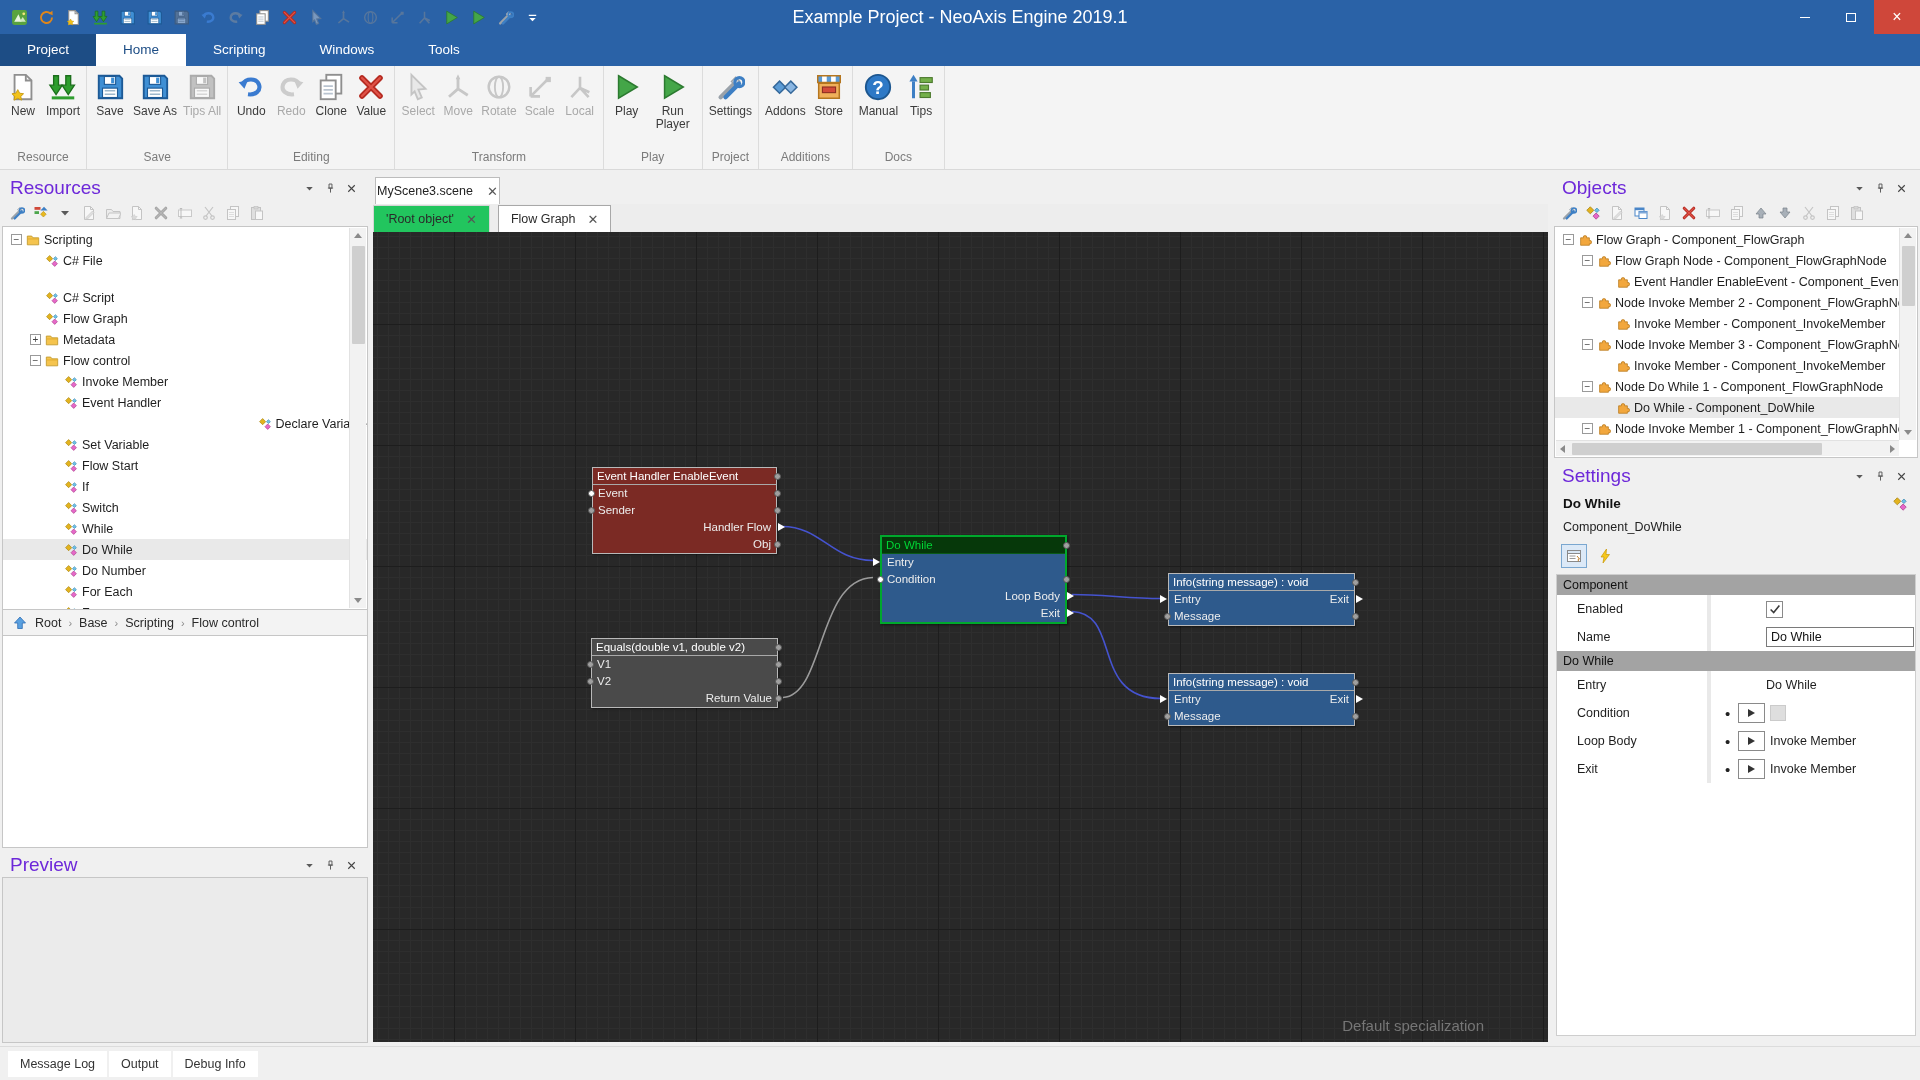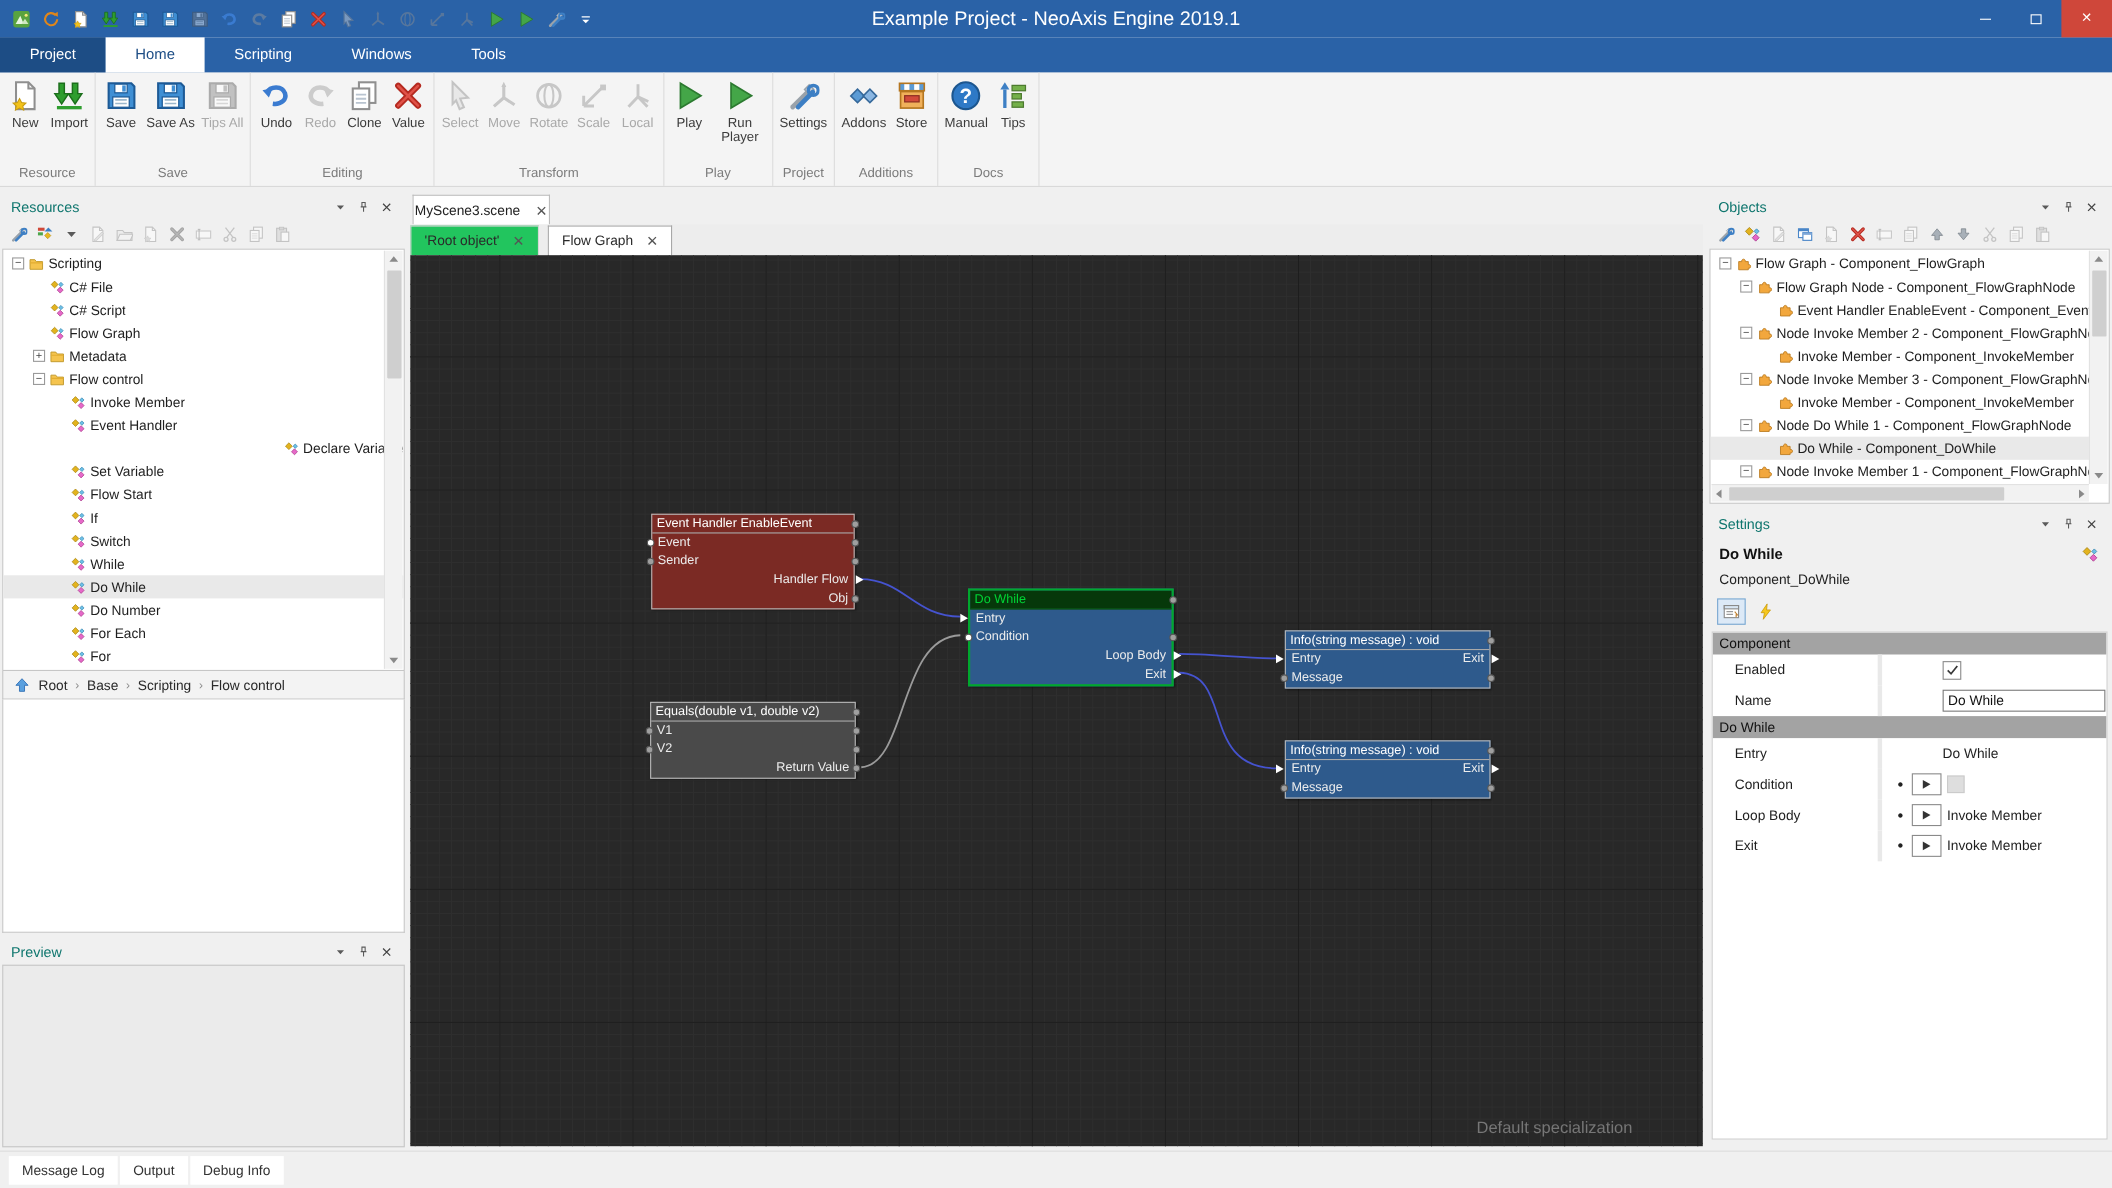--- a/index.html
+++ b/index.html
@@ -27,21 +27,21 @@
 
 .ribbon{position:absolute;top:66px;left:0;width:1920px;height:104px;background:#f4f4f4;border-bottom:1px solid #d9d9d9;display:flex}
 .rgroup{display:flex;flex-direction:column;border-right:1px solid #dcdcdc;padding:2px 3px 0}
 .rbuttons{flex:1;display:flex;align-items:flex-start;justify-content:center}
 .rbtn{min-width:40px;max-width:52px;padding:4px 3px 0;display:flex;flex-direction:column;align-items:center;gap:3px}
 .rlabel{font-size:12px;color:#3b3b3b;text-align:center;line-height:13px}
 .rbtn.disabled .rlabel{color:#a9a9a9}
 .rgroup-label{height:20px;text-align:center;font-size:12px;color:#7b7b7b;line-height:17px}
 
 .panel{position:absolute}
-.phead{height:24px;display:flex;align-items:center;padding:0 8px;font-size:13px;color:#0f766e}
+.phead{height:24px;display:flex;align-items:center;padding:0 8px;font-size:19px;color:#6d28d9}
 .phead .sp{flex:1}
 .phicon{width:18px;height:18px;display:flex;align-items:center;justify-content:center;margin-left:3px}
 .ptoolbar{height:26px;display:flex;align-items:center;gap:4px;padding:0 5px}
 .tbtn{width:20px;height:20px;display:flex;align-items:center;justify-content:center}
 .treebox{background:#fff;border:1px solid #c6c6c6;overflow:hidden;position:relative}
 .trow{height:21px;display:flex;align-items:center;gap:4px;font-size:12.5px;color:#1e1e1e;white-space:nowrap}
 .trow.sel{background:#e9e9e9}
 .exp{width:11px;height:11px;border:1px solid #9a9a9a;background:#fff;font-size:10px;line-height:9px;text-align:center;color:#444;flex:none}
 .exp.hid{visibility:hidden;border:none}
 .tlabel{overflow:hidden}
@@ -698,21 +698,21 @@
           <span class="exp hid"></span>
           <span class="ic ic14">
             <svg viewBox="0 0 16 16">
               <rect x="2.8" y="2.8" width="5" height="5" transform="rotate(45 5.3 5.3)" fill="#e3b31e" stroke="#a5820e" stroke-width="0.7"></rect>
               <rect x="8.9" y="8.9" width="4.4" height="4.4" transform="rotate(45 11.1 11.1)" fill="#e668c8" stroke="#a83a8a" stroke-width="0.7"></rect>
               <rect x="10.3" y="3.7" width="3.2" height="3.2" transform="rotate(45 11.9 5.3)" fill="#6cc0e8" stroke="#3a88b0" stroke-width="0.7"></rect>
             </svg>
           </span>
           <span class="tlabel">C# File</span>
         </div>
-        <div class="trow" style="padding-left: 27px;">
+        <div class="trow" style="padding-left: 27px; margin-top: 16px;">
           <span class="exp hid"></span>
           <span class="ic ic14">
             <svg viewBox="0 0 16 16">
               <rect x="2.8" y="2.8" width="5" height="5" transform="rotate(45 5.3 5.3)" fill="#e3b31e" stroke="#a5820e" stroke-width="0.7"></rect>
               <rect x="8.9" y="8.9" width="4.4" height="4.4" transform="rotate(45 11.1 11.1)" fill="#e668c8" stroke="#a83a8a" stroke-width="0.7"></rect>
               <rect x="10.3" y="3.7" width="3.2" height="3.2" transform="rotate(45 11.9 5.3)" fill="#6cc0e8" stroke="#3a88b0" stroke-width="0.7"></rect>
             </svg>
           </span>
           <span class="tlabel">C# Script</span>
         </div>

